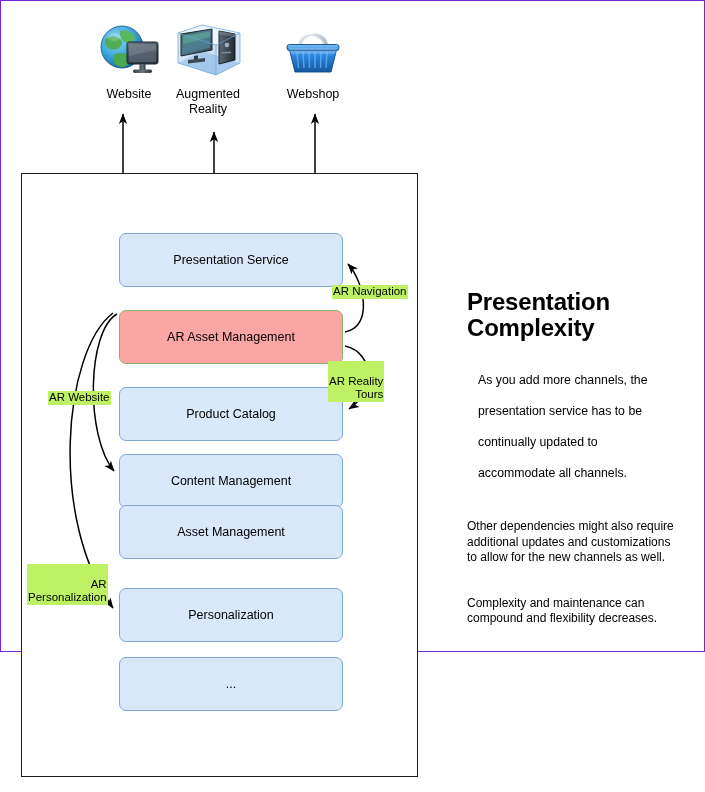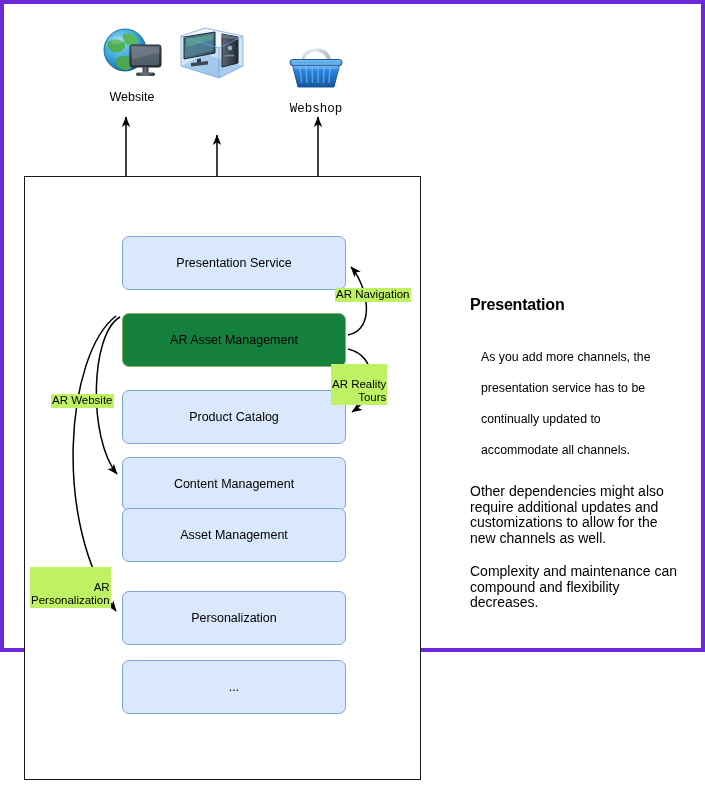--- a/index.html
+++ b/index.html
@@ -12,21 +12,21 @@
     height: 792px;
     font-family: "Liberation Sans", sans-serif;
     color: #000000;
     overflow: hidden;
   }
   #page {
     position: relative;
     width: 705px;
     height: 652px;
     box-sizing: border-box;
-    border: 4px solid #6d28d9;
+    border: 1px solid #6d28d9;
     background: #ffffff;
   }
 
   
   .channel {
     position: absolute;
     text-align: center;
     width: 120px;
   }
   .channel .icon-wrap {
@@ -64,21 +64,21 @@
     border-radius: 7px;
     display: flex;
     align-items: center;
     justify-content: center;
     font-size: 12.5px;
     color: #000;
     background: #dae8fc;
     border: 1.2px solid #7ea6d9;
   }
   .svc.green {
-    background: #15803d;
+    background: #fca5a5;
     border-color: #86b36a;
   }
 
   
   .edge-label {
     position: absolute;
     font-size: 11.5px;
     line-height: 13.5px;
     color: #000;
     background: #bef264;
@@ -89,33 +89,33 @@
 
   
   #panel {
     position: absolute;
     left: 466px;
     top: 288px;
     width: 210px;
   }
   #panel h1 {
     margin: 0;
-    font-size: 16px;
+    font-size: 24px;
     line-height: 26px;
     font-weight: bold;
     letter-spacing: -0.2px;
   }
   #panel .para-spaced {
     margin: 24px 0 0 11px;
     font-size: 12.3px;
     line-height: 31px;
   }
   #panel .para {
-    margin: 18px 0 0 0;
-    font-size: 14px;
+    margin: 30px 0 0 0;
+    font-size: 12px;
     line-height: 15.5px;
   }
 
   svg.overlay {
     position: absolute;
     left: 0;
     top: 0;
     width: 705px;
     height: 792px;
     pointer-events: none;
@@ -197,23 +197,27 @@
         <path d="M47 8 L63 11 L63 14 L47 11.5 Z" fill="#6e7d8a" opacity="0.7"></path>
         <circle cx="55" cy="22" r="2.3" fill="#9fb0be"></circle>
         <rect x="50" y="29" width="9" height="1.6" fill="#8a99a6" opacity="0.8" transform="rotate(-3 50 29)"></rect>
 
         <g stroke="#6aa4dd" stroke-width="0.9" fill="none" opacity="0.8">
           <path d="M6 10 L6 40 L44 52 L68 40 L68 10 L30 2 Z"></path>
           <path d="M44 22 L44 52 M6 10 L44 22 L68 10"></path>
         </g>
       </svg>
     </div>
-  </div>
-
-  <div class="channel" style="left:252px; top:26px;font-family:Liberation Mono, monospace;">
+    <div class="label">
+      <span style="white-space:pre-line;">Augmented
+Reality</span>
+    </div>
+  </div>
+
+  <div class="channel" style="left:252px; top:14px;">
     <div class="icon-wrap">
       <svg width="62" height="62" viewBox="0 0 62 62">
         <defs>
           <linearGradient id="basketG" x1="0" y1="0" x2="0" y2="1">
             <stop offset="0%" stop-color="#63b2f0"></stop>
             <stop offset="35%" stop-color="#2a82dd"></stop>
             <stop offset="100%" stop-color="#14579f"></stop>
           </linearGradient>
           <linearGradient id="handleG" x1="0" y1="0" x2="1" y2="0">
             <stop offset="0%" stop-color="#dfe6ec"></stop>
@@ -304,19 +308,20 @@
     <span>AR Website</span>
   </div>
   <div class="edge-label" style="left:26px; top:563px; white-space:pre-line;">
     <span>AR
 Personalization</span>
   </div>
 
   <div id="panel">
     <h1>
       <span>Presentation</span><br>
+      <span>Complexity</span>
     </h1>
     <p class="para-spaced">As you add more channels, the presentation service has to be continually updated to accommodate all channels.</p>
     <p class="para">Other dependencies might also require additional updates and customizations to allow for the new channels as well.</p>
     <p class="para">Complexity and maintenance can compound and flexibility decreases.</p>
   </div>
 
 </div>
 
 </body></html>

